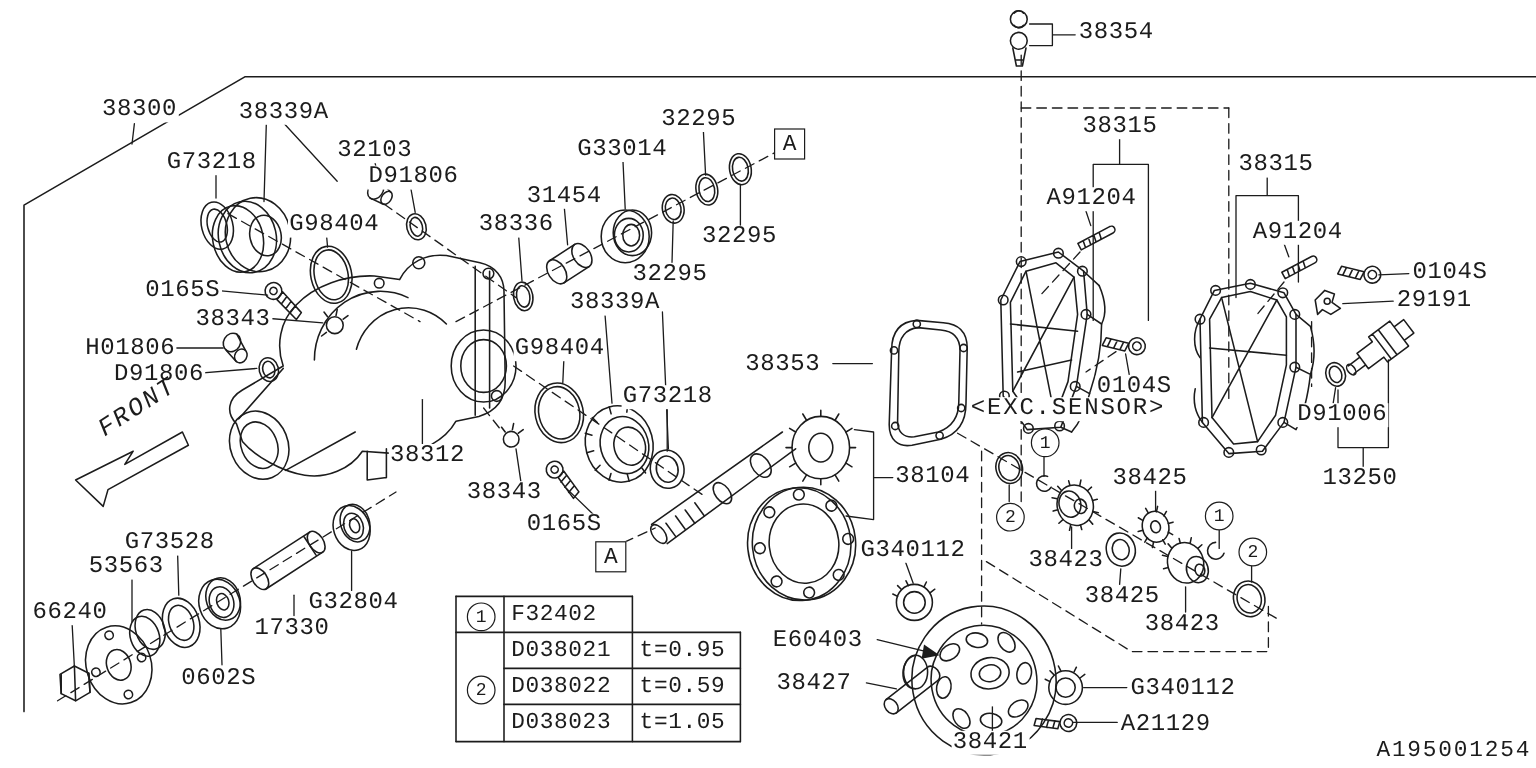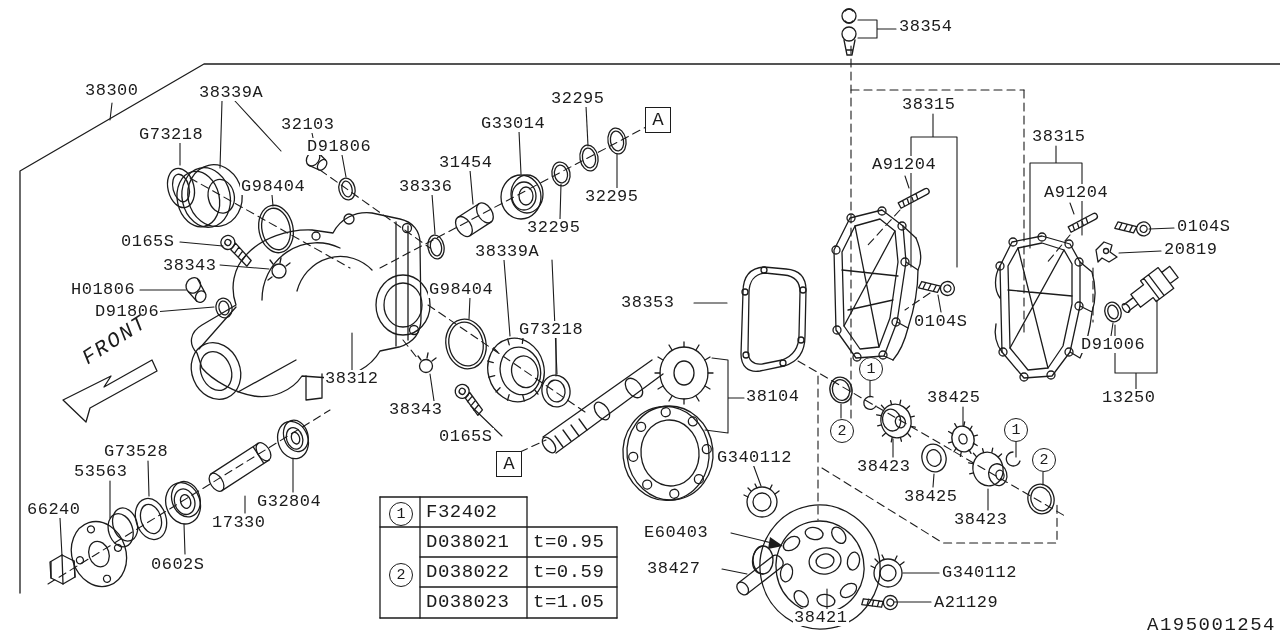--- a/index.html
+++ b/index.html
@@ -3,21 +3,21 @@
 <meta charset="utf-8">
 <style>
   html,body{margin:0;padding:0;background:#fff;}
   #stage{position:relative;width:1280px;height:640px;background:#ffffff;overflow:hidden;
          font-family:"Liberation Mono","DejaVu Sans Mono",monospace;}
   #art{position:absolute;left:0;top:0;}
   #art *{stroke:#1c1c1c;fill:none;stroke-width:1.3;stroke-linecap:round;stroke-linejoin:round;}
   #art .ld{stroke-width:1.1;}
   #art .dash{stroke-dasharray:8 5;stroke-width:1.1;}
   #art .filldark{fill:#1c1c1c;stroke:none;}
-  .lbl{position:absolute;font-size:17px;line-height:1;letter-spacing:.5px;color:#1c1c1c;
+  .lbl{position:absolute;font-size:20px;line-height:1;letter-spacing:.5px;color:#1c1c1c;
        white-space:nowrap;background:#fff;padding:0 1px;}
   .note{letter-spacing:1.5px;}
   .wm{letter-spacing:1.5px;font-size:19px;}
   .front{background:transparent;font-style:italic;font-size:21px;letter-spacing:2px;
          transform:rotate(-33deg);transform-origin:left top;}
   .co{position:absolute;width:22px;height:22px;border:1.6px solid #1c1c1c;border-radius:50%;
       background:#fff;color:#1c1c1c;font-size:15px;display:flex;align-items:center;justify-content:center;}
   .abox{position:absolute;width:24px;height:24px;border:1.7px solid #1c1c1c;background:#fff;color:#1c1c1c;
       font-size:19px;display:flex;align-items:center;justify-content:center;}
   .tcell{position:absolute;font-size:19px;line-height:1;letter-spacing:.5px;color:#1c1c1c;white-space:nowrap;}
@@ -486,35 +486,36 @@
 <div class="lbl" style="left:646px;top:560px">38427</div>
 <div class="lbl" style="left:793px;top:609px">38421</div>
 <div class="lbl" style="left:941px;top:564px">G340112</div>
 <div class="lbl" style="left:933px;top:594px">A21129</div>
 <div class="lbl" style="left:898px;top:18px">38354</div>
 <div class="lbl" style="left:901px;top:96px">38315</div>
 <div class="lbl" style="left:871px;top:156px">A91204</div>
 <div class="lbl" style="left:1031px;top:128px">38315</div>
 <div class="lbl" style="left:1043px;top:184px">A91204</div>
 <div class="lbl" style="left:1176px;top:218px">0104S</div>
-<div class="lbl" style="left:1163px;top:241px">20819</div>
+<div class="lbl" style="left:1163px;top:241px">29191</div>
 <div class="lbl" style="left:913px;top:313px">0104S</div>
 <div class="lbl" style="left:1080px;top:336px">D91006</div>
 <div class="lbl" style="left:1101px;top:389px">13250</div>
 <div class="lbl" style="left:926px;top:389px">38425</div>
 <div class="lbl" style="left:856px;top:458px">38423</div>
 <div class="lbl" style="left:903px;top:488px">38425</div>
 <div class="lbl" style="left:953px;top:511px">38423</div>
 <div class="lbl" style="left:26px;top:501px">66240</div>
 <div class="lbl" style="left:73px;top:463px">53563</div>
 <div class="lbl" style="left:103px;top:443px">G73528</div>
 <div class="lbl" style="left:211px;top:514px">17330</div>
 <div class="lbl" style="left:256px;top:493px">G32804</div>
 <div class="lbl" style="left:150px;top:556px">0602S</div>
 
+<div class="lbl note" style="left:808px;top:331px">&lt;EXC.SENSOR&gt;</div>
 
 <div class="lbl front" style="left:78px;top:352px">FRONT</div>
 
 <div class="abox" style="left:645px;top:107px">A</div>
 <div class="abox" style="left:496px;top:451px">A</div>
 
 <div class="co" style="left:859px;top:357px">1</div>
 <div class="co" style="left:830px;top:419px">2</div>
 <div class="co" style="left:1004px;top:418px">1</div>
 <div class="co" style="left:1032px;top:448px">2</div>

